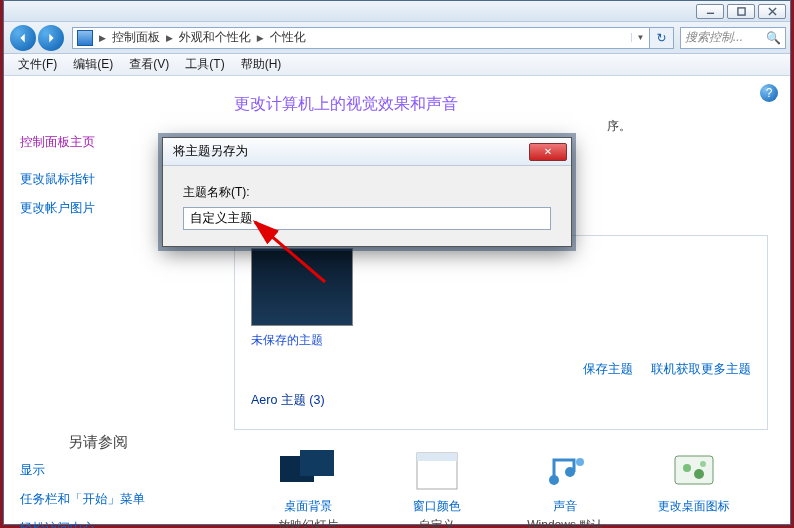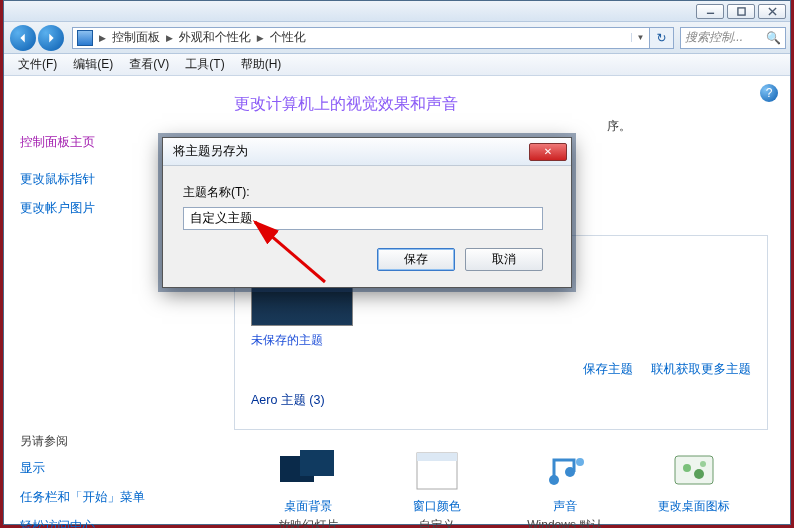--- a/index.html
+++ b/index.html
@@ -30,21 +30,21 @@
 
 
 .menubar { height:22px; background:linear-gradient(#f8fafd,#e8eef6); border-bottom:1px solid #c9d6e6; display:flex; align-items:center; font-size:12px; padding-left:6px;}
 .menuitem { padding:2px 8px; color:#1a1a1a;}
 
 
 .main { display:flex; height:calc(100% - 75px); background:#fff; }
 .leftcol { width:208px; padding:18px 16px; border-right:none; }
 .leftcol a { display:block; font-size:12.5px; color:#0066cc; text-decoration:none; margin-bottom:12px;}
 .leftcol .cphome { color:#a21caf;margin-top:40px; }
-.leftcol .seealso-hdr { color:#444; font-size:12px; margin-top:216px; margin-bottom:10px;}
+.leftcol .seealso-hdr { color:#444; font-size:15px; margin-top:216px; margin-bottom:10px;margin-left:48px;}
 .content { flex:1; padding:18px 22px; position:relative; }
 .pagetitle { font-size:16px; color:#8b5cf6; margin-bottom:10px;}
 .instr { font-size:12px; color:#333; margin-bottom:8px; position:absolute; left:22px; top:42px; white-space:nowrap;}
 .helpicon { position:absolute; top:8px; right:12px; width:18px; height:18px; border-radius:50%; background:radial-gradient(circle at 30% 30%,#7ec2f5,#0a5db0); color:#fff; font-size:12px; display:flex; align-items:center; justify-content:center;}
 
 .themepanel { margin-top:50px; border:1px solid #d0dae6; padding:12px 16px 16px 16px; }
 .themebox { width:102px; }
 .themethumb { width:102px; height:78px; background:linear-gradient(#0a1a2a,#1a3a5a); border:1px solid #888;}
 .themelabel { font-size:12px; color:#1d4ed8; margin-top:6px; }
 .themelinks { display:flex; gap:18px; justify-content:flex-end; font-size:12.5px; color:#0066cc; margin-top:12px;}
@@ -55,21 +55,21 @@
 .bitem { width:110px; display:flex; flex-direction:column; align-items:center; font-size:12px; color:#333;}
 .bitem .bicon { width:56px; height:42px; margin-bottom:6px; display:flex; align-items:center; justify-content:center;}
 .bitem a { color:#0066cc; text-decoration:none; margin-bottom:2px;}
 .bitem .sub { color:#444;}
 
 
 .overlay { position:absolute; left:0; top:0; width:100%; height:100%; }
 .dialog { position:absolute; left:162px; top:137px; width:410px; background:#f0f0f0; border:1px solid #555; box-shadow:0 0 0 4px rgba(30,60,100,.45), 0 6px 20px rgba(0,0,0,.5); }
 .dlgtitle { height:28px; background:linear-gradient(#fdfdfe,#e3ecf6); display:flex; align-items:center; justify-content:space-between; font-size:12.5px; padding-left:10px; border-bottom:1px solid #c0cad6;}
 .dlgclose { width:38px; height:18px; margin-right:4px; background:linear-gradient(#e77,#c22); border:1px solid #803030; border-radius:2px; display:flex; align-items:center; justify-content:center; font-size:10px; color:#fff;}
-.dlgbody { padding:18px 28px 16px 20px; }
+.dlgbody { padding:18px 20px 16px 20px; }
 .dlglabel { font-size:12px; margin-bottom:6px; }
 .dlginput { width:100%; height:23px; border:1px solid #96a8c0; padding:2px 6px; font-size:12.5px; background:#fff;}
 .dlgbuttons { display:flex; justify-content:flex-end; gap:10px; margin-top:18px;}
 .dlgbtn { width:78px; height:23px; font-size:12px; border:1px solid #8a98aa; background:linear-gradient(#fefefe,#e5e9ee); border-radius:2px; display:flex; align-items:center; justify-content:center;}
 .dlgbtn.default { border:1px solid #3a7aca; box-shadow:0 0 0 1px #8fbff0 inset;}
 
 
 .arrow { position:absolute; left:210px; top:212px; pointer-events:none;}
 .arrow svg { width:130px; height:80px; }
 </style>
@@ -216,24 +216,20 @@
 
 <div class="overlay">
   <div class="dialog">
     <div class="dlgtitle">
       <span>将主题另存为</span>
       <div class="dlgclose">✕</div>
     </div>
     <div class="dlgbody">
       <div class="dlglabel">主题名称(T):</div>
       <input class="dlginput" value="自定义主题" style="">
-      <div class="dlgbuttons">
-        <div class="dlgbtn default">保存</div>
-        <div class="dlgbtn">取消</div>
-      </div>
     </div>
   </div>
 
   <div class="arrow">
     <svg viewBox="0 0 130 80">
         <defs>
           <marker id="ah" markerWidth="10" markerHeight="10" refX="8" refY="3" orient="auto">
             <path d="M0 0L9 3L0 6z" fill="#e00000"></path>
           </marker>
         </defs>

